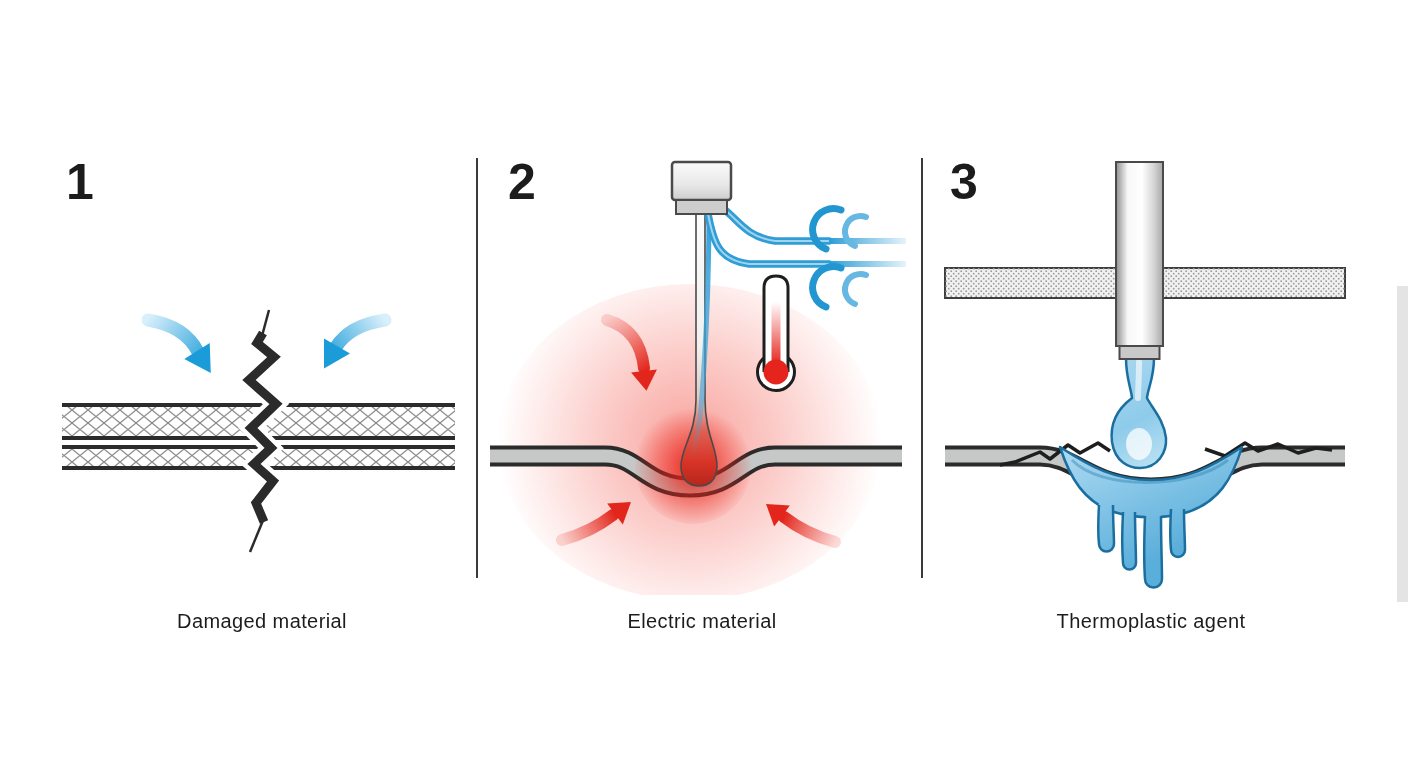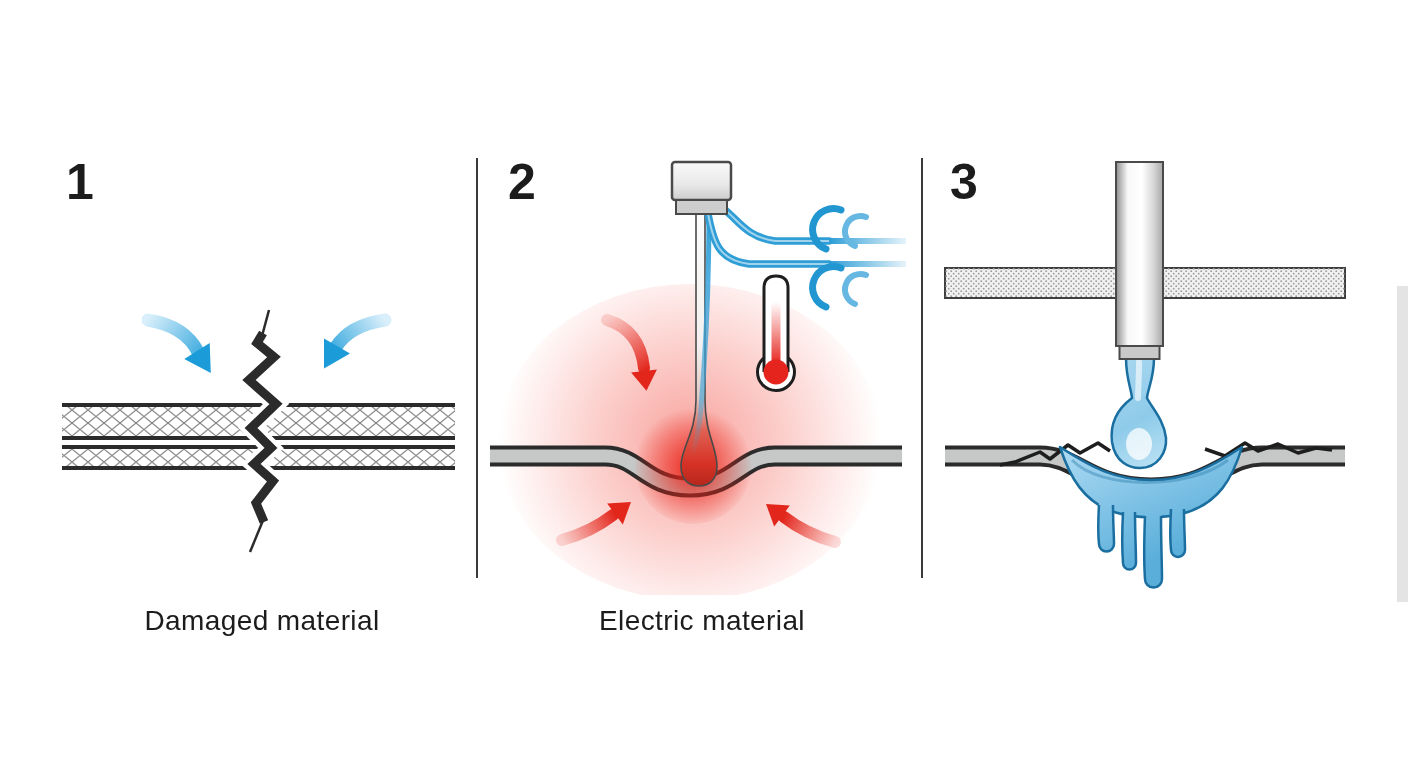--- a/index.html
+++ b/index.html
@@ -10,21 +10,21 @@
     position:relative;width:1408px;height:768px;overflow:hidden;
     background:var(--background);
     font-family:"Liberation Sans","DejaVu Sans",sans-serif;
   }
   .num{
     position:absolute;top:157px;line-height:50px;
     font-size:50px;font-weight:700;color:var(--text);
   }
   .cap{
     position:absolute;top:601px;height:44px;line-height:40px;
-    font-size:28px;font-weight:400;color:var(--text);
+    font-size:20px;font-weight:400;color:var(--text);
     text-align:center;letter-spacing:.4px;
   }
   .divider{
     position:absolute;top:158px;width:2px;height:420px;background:var(--divider);
   }
   .panel-svg{position:absolute;top:150px;}
   .edge-artifact{position:absolute;left:1397px;top:286px;width:11px;height:316px;background:#e4e4e4;}
 </style>
 </head>
 <body>
@@ -245,15 +245,16 @@
     </g>
 
     <g>
       <rect x="196" y="12" width="47" height="184" fill="url(#nozzleGrad)" stroke="#4a4a4a" stroke-width="2"></rect>
       <rect x="199.5" y="196" width="40" height="13" fill="#c9c9c9" stroke="#4a4a4a" stroke-width="2"></rect>
     </g>
   </svg>
 
   <div class="cap" style="left:0;width:524px">Damaged material</div>
   <div class="cap" style="left:477px;width:450px">Electric material</div>
+  <div class="cap" style="left:920px;width:462px">Thermoplastic agent</div>
 
   <div class="edge-artifact"></div>
 </div>
 
 </body></html>

